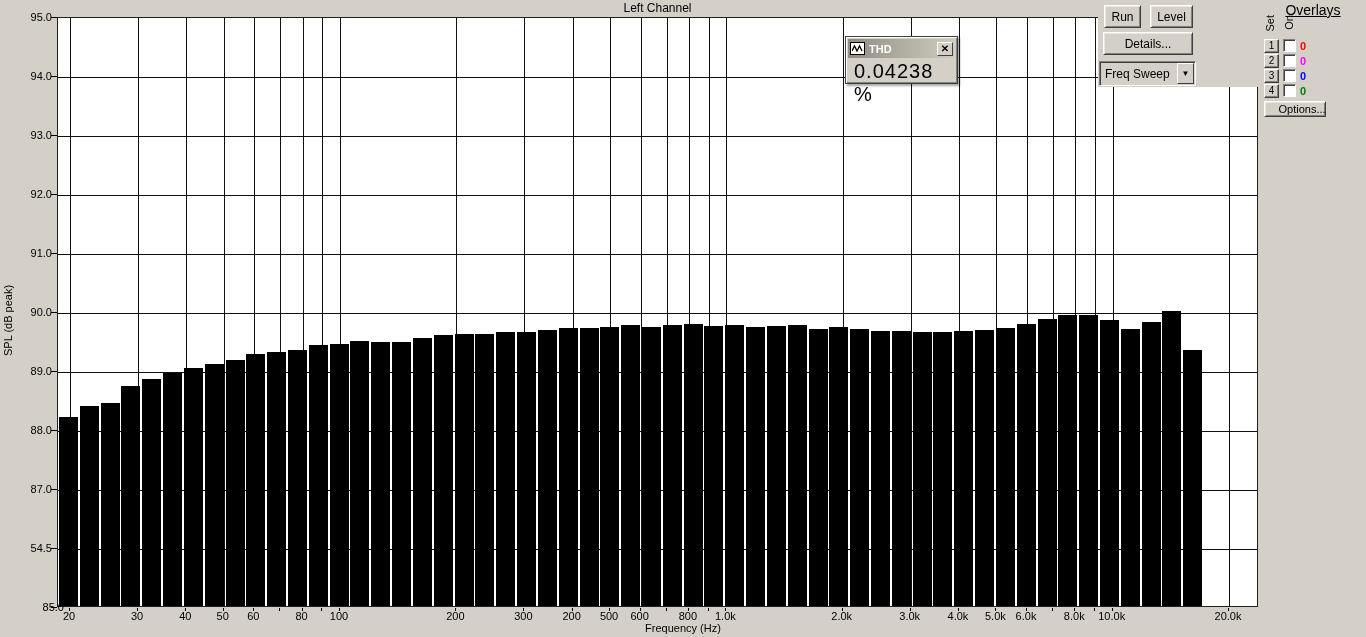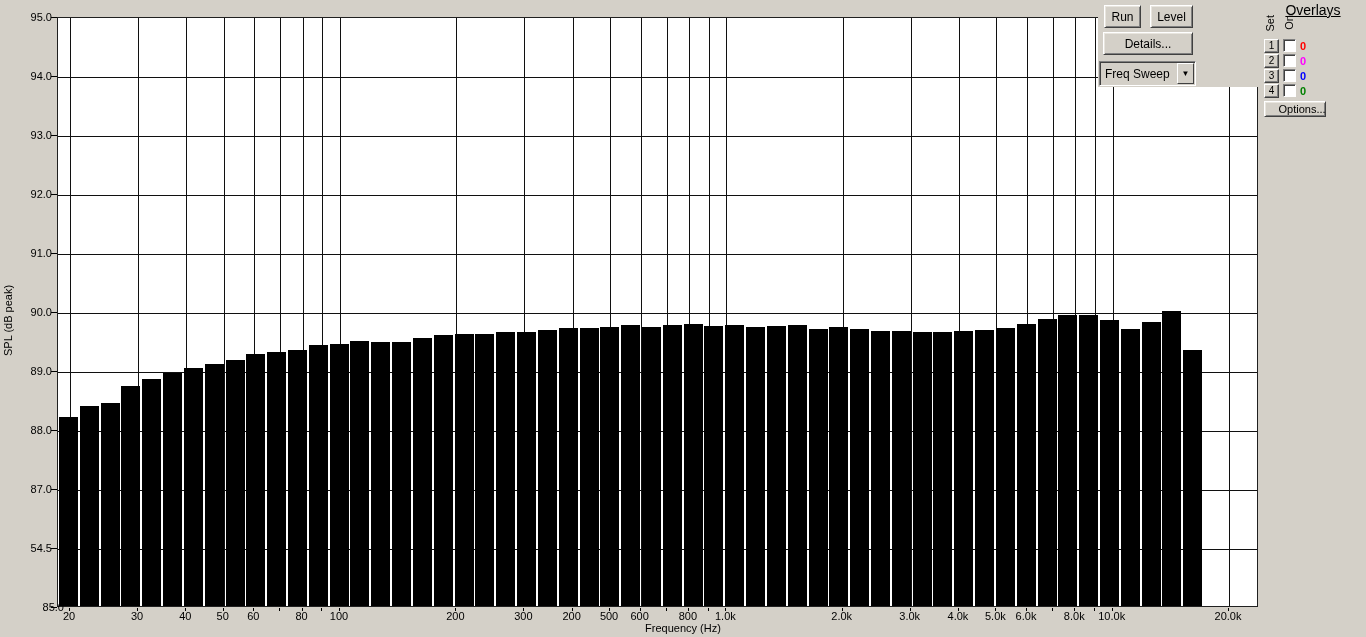--- a/index.html
+++ b/index.html
@@ -69,20 +69,21 @@
   .checkbox { width:13px; height:13px; background:#fff; margin-left:4px;
     border:1px solid; border-color:#808080 #fff #fff #808080; box-shadow:inset 1px 1px 0 #404040; }
   .overlay-count { font-size:11px; margin-left:4px; font-weight:bold; }
   .options-btn { left:1264px; top:101px; width:62px; height:16px; font-size:11px;padding-left:14px; }
 </style>
 </head>
 <body>
 
 <div id="stage">
 
+  <div class="chart-title">Left Channel</div>
 
   <div id="plot">
       <div class="vline" style="left: 12px;"></div>
       <div class="vline" style="left: 80.0293px;"></div>
       <div class="vline" style="left: 128.297px;"></div>
       <div class="vline" style="left: 165.736px;"></div>
       <div class="vline" style="left: 196.326px;"></div>
       <div class="vline" style="left: 222.19px;"></div>
       <div class="vline" style="left: 244.594px;"></div>
       <div class="vline" style="left: 264.356px;"></div>
@@ -168,20 +169,32 @@
       <div class="bar" title="10151 Hz : 89.88 dB" style="left: 1042px; width: 19px; top: 302.08px; height: 287.92px; background: rgb(0, 0, 0);"></div>
       <div class="bar" title="11497 Hz : 89.73 dB" style="left: 1062.82px; width: 19px; top: 310.93px; height: 279.07px; background: rgb(0, 0, 0);"></div>
       <div class="bar" title="13022 Hz : 89.85 dB" style="left: 1083.64px; width: 19px; top: 303.85px; height: 286.15px; background: rgb(0, 0, 0);"></div>
       <div class="bar" title="14749 Hz : 90.03 dB" style="left: 1104.46px; width: 19px; top: 293.23px; height: 296.77px; background: rgb(0, 0, 0);"></div>
       <div class="bar" title="16705 Hz : 89.37 dB" style="left: 1125.28px; width: 19px; top: 332.17px; height: 257.83px; background: rgb(0, 0, 0);"></div>
     </div>
 
   <div class="yaxis-title">SPL (dB peak)</div>
   <div class="xaxis-title">Frequency (Hz)</div>
 
+  <div class="thd-window">
+    <div class="thd-titlebar">
+      <span class="ticon">
+        <svg width="11" height="9" viewBox="0 0 11 9">
+            <polyline points="0,7 2.5,2 5,7 7.5,2 10,7" fill="none" stroke="#000" stroke-width="1.3"></polyline>
+          </svg>
+      </span>
+      <span class="thd-title">THD</span>
+      <span class="thd-close">✕</span>
+    </div>
+    <div class="thd-value">0.04238 %</div>
+  </div>
 
   <div class="controls-panel">
     <div class="btn" style="left:6px; top:5px; width:37px; height:23px;">Run</div>
     <div class="btn" style="left:52px; top:5px; width:43px; height:23px;">Level</div>
     <div class="btn" style="left:5px; top:32px; width:90px; height:23px;">Details...</div>
     <div class="combo">
       <span class="combo-text">Freq Sweep</span>
       <span class="combo-arrow">▼</span>
     </div>
   </div>

